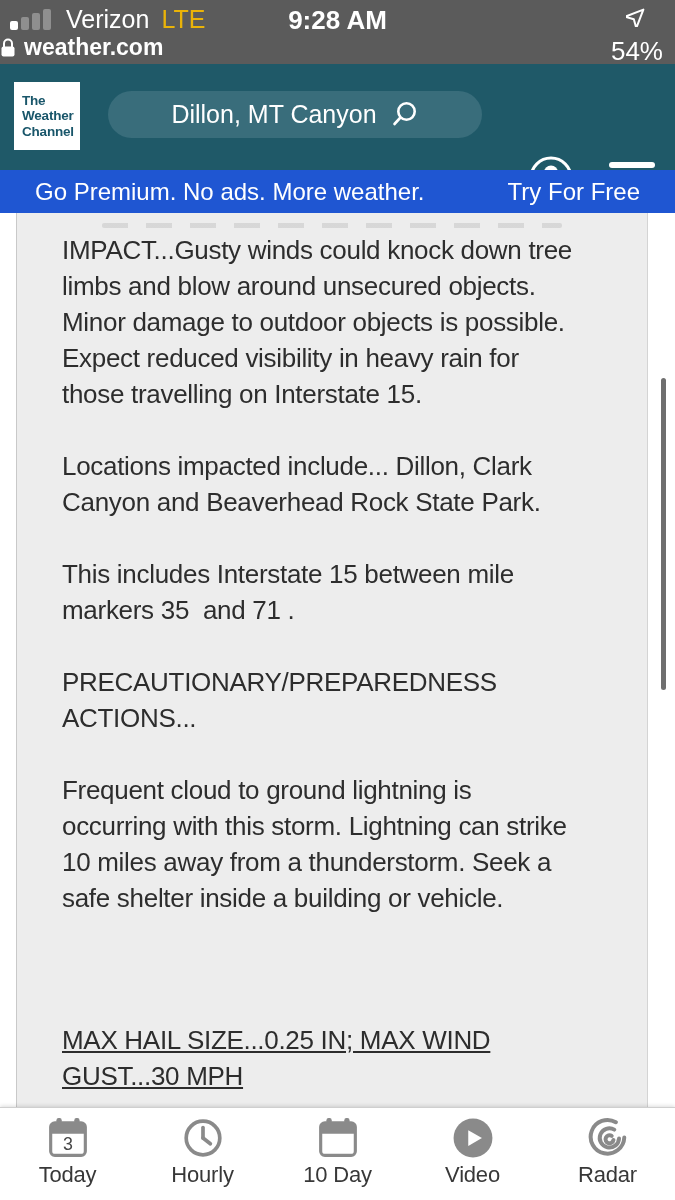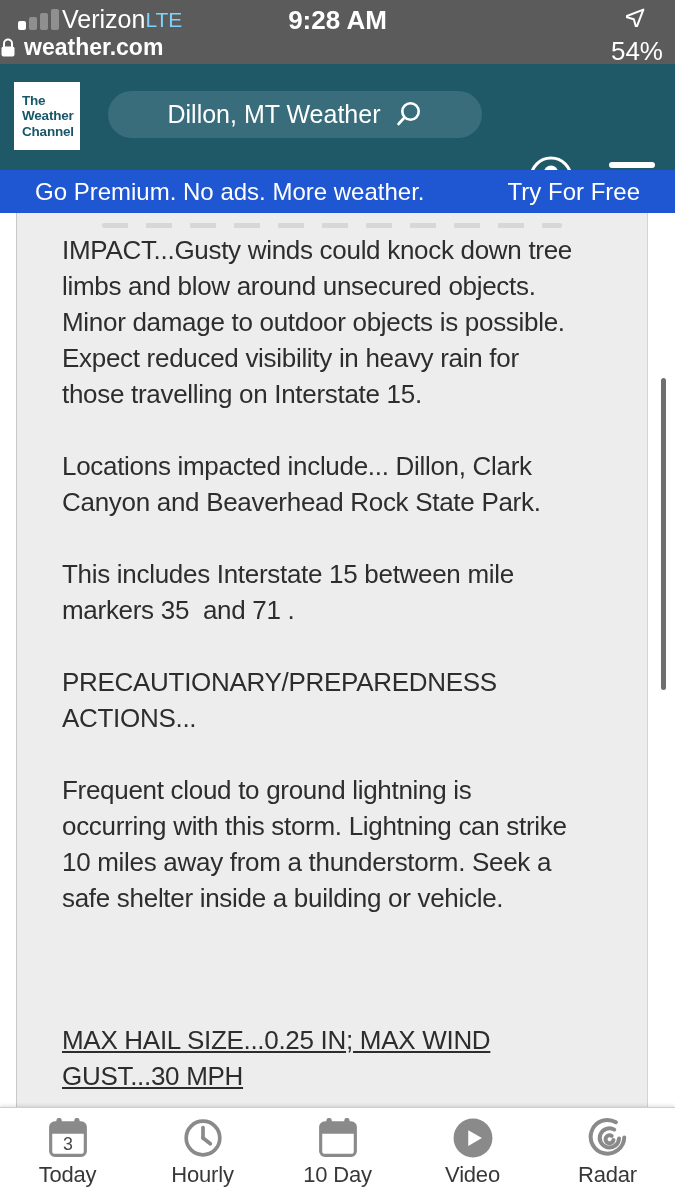--- a/index.html
+++ b/index.html
@@ -1,23 +1,23 @@
 <!DOCTYPE html>
 <html><head>
 <meta charset="utf-8">
 <style>
   html,body{margin:0;padding:0;background:#fff;}
   .screen{position:relative;width:675px;height:1200px;overflow:hidden;background:#fff;
           font-family:"Liberation Sans",sans-serif;-webkit-font-smoothing:antialiased;}
 
   
   .statusbar{position:absolute;top:0;left:0;right:0;height:64px;background:#5b5b5b;color:#fff;}
-  .sb-left{position:absolute;left:18px;top:5px;display:flex;align-items:center;gap:0;}
+  .sb-left{position:absolute;left:10px;top:5px;display:flex;align-items:center;gap:12px;}
   .sb-carrier{font-size:25px;color:#fff;}
-  .sb-net{font-size:21px;color:#7dd3fc;}
+  .sb-net{font-size:25px;color:#eab308;}
   .sb-time{position:absolute;left:0;right:0;top:5px;text-align:center;font-size:26px;font-weight:700;}
   .sb-right{position:absolute;right:12px;top:5px;display:flex;align-items:center;gap:9px;font-size:26px;flex-direction:column;}
   .bat{position:relative;width:42px;height:22px;border:2.5px solid #a8a8a8;border-radius:7px;margin-right:5px;}
   .bat-fill{position:absolute;left:2px;top:2px;bottom:2px;width:19px;background:#f6d32b;border-radius:3px;}
   .bat-nub{position:absolute;right:-7px;top:6px;width:4px;height:9px;background:#a8a8a8;border-radius:0 3px 3px 0;}
   .sb-url{position:absolute;top:33px;left:0;right:0;height:28px;display:flex;justify-content:flex-start;align-items:center;gap:8px;
           font-size:23px;font-weight:600;color:#fff;}
 
   
   .appbar{position:absolute;top:64px;left:0;right:0;height:106px;background:#1f5968;}
@@ -88,21 +88,21 @@
     </div>
   </div>
 
   <div class="appbar">
     <div class="logo">
       <span>The</span>
       <span>Weather</span>
       <span>Channel</span>
     </div>
     <div class="search-pill">
-      <span>Dillon, MT Weather</span>
+      <span>Dillon, MT Canyon</span>
       <svg width="30" height="30" viewBox="0 0 30 30">
         <circle cx="17.5" cy="11.5" r="8.2" fill="none" stroke="#ffffff" stroke-width="2.6"></circle>
         <line x1="11" y1="18" x2="5.5" y2="24" stroke="#ffffff" stroke-width="2.6" stroke-linecap="round"></line>
       </svg>
     </div>
     <svg class="avatar" viewBox="0 0 44 44">
       <defs>
           <clipPath id="avc">
             <circle cx="22" cy="22" r="18.4"></circle>
           </clipPath>

